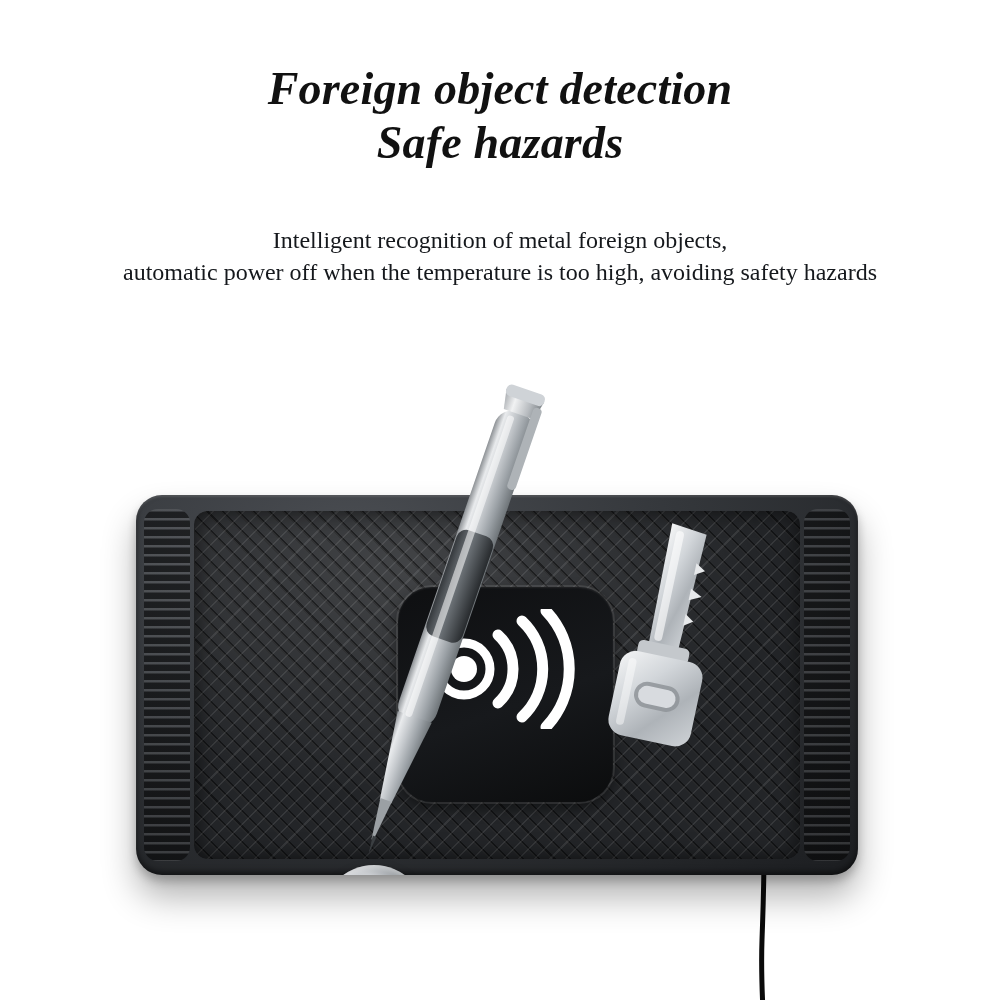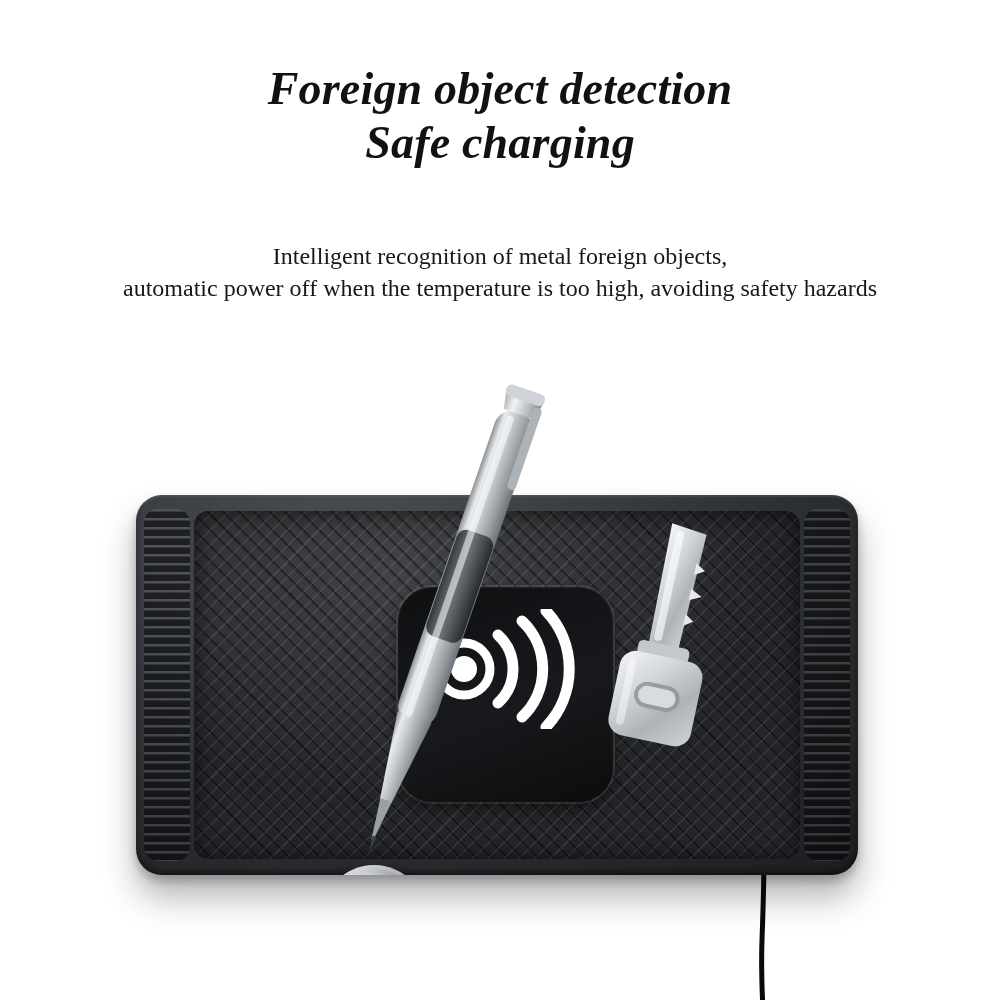--- a/index.html
+++ b/index.html
@@ -29,21 +29,21 @@
     line-height: 1.18;
     color: #111111;
     letter-spacing: 0.2px;
   }
   .headline .line2 {
     display: block;
   }
 
   .subcopy {
     position: absolute;
-    top: 240px;
+    top: 224px;
     left: 0;
     width: 1000px;
     text-align: center;
     font-family: "Liberation Serif", serif;
     font-size: 24px;
     line-height: 1.35;
     color: #15181c;
   }
   .subcopy .sub2 { display: block; text-align: center; }
 
@@ -188,21 +188,21 @@
     width: 170px;
     height: 240px;
   }
   .key svg { display: block; }
 </style>
 </head>
 <body>
 
 <div class="headline">
   <span>Foreign object detection</span>
-  <span class="line2">Safe charging</span>
+  <span class="line2">Safe hazards</span>
 </div>
 
 <div class="subcopy">
   <span>Intelligent recognition of metal foreign objects,</span>
   <span class="sub2">automatic power off when the temperature is too high, avoiding safety hazards</span>
 </div>
 
 <div class="photo">
 
   <div class="cable">

